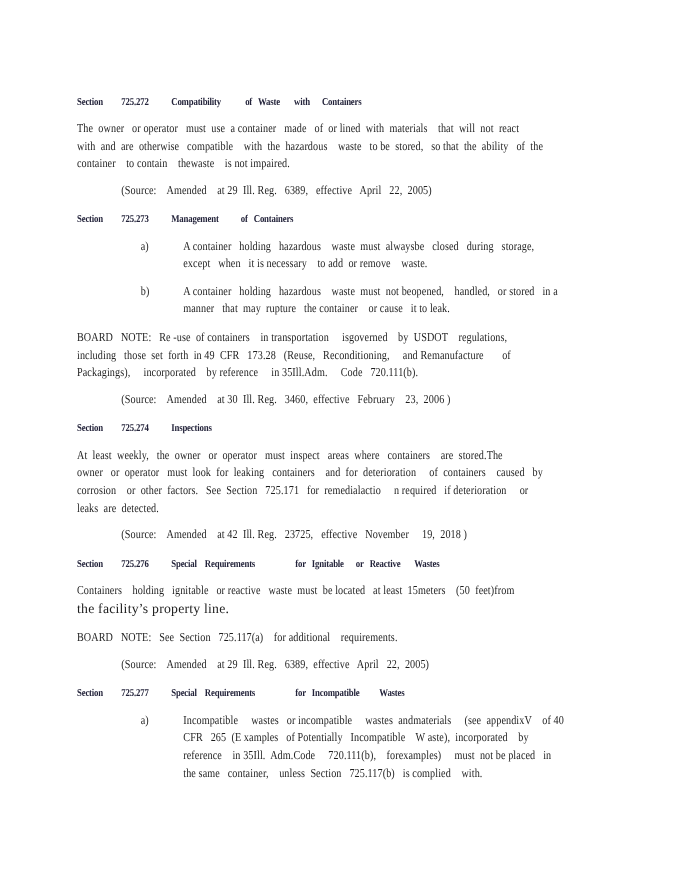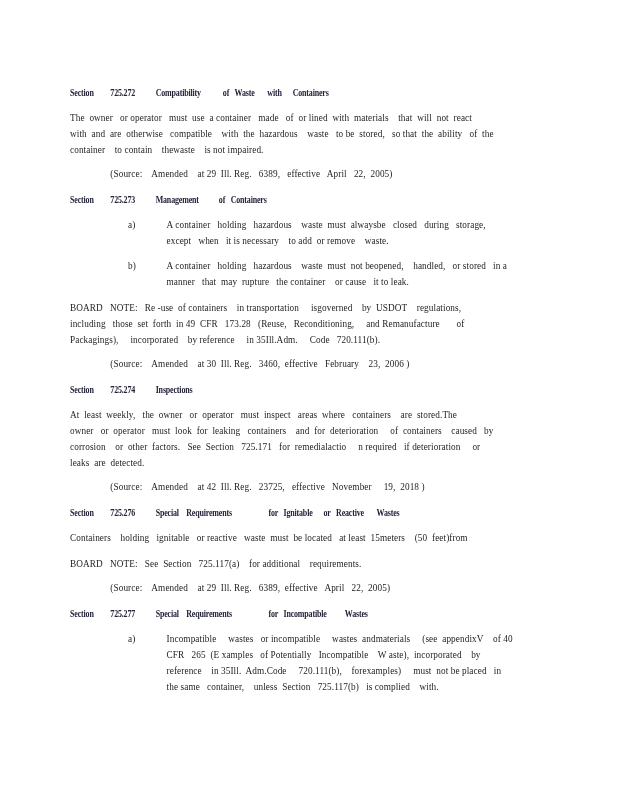--- a/index.html
+++ b/index.html
@@ -109,21 +109,21 @@
 
     <div class="block paragraph pre">At  least  weekly,   the  owner   or  operator   must  inspect   areas  where   containers    are  stored.The
 owner   or  operator   must  look  for  leaking   containers    and  for  deterioration     of  containers    caused   by
 corrosion    or  other  factors.   See  Section   725.171   for  remedialactio     n required   if deterioration     or
 leaks  are  detected.</div>
 
     <div class="block source pre">(Source:    Amended    at 42  Ill. Reg.   23725,   effective   November     19,  2018 )</div>
 
     <div class="block heading"><span class="h-label">Section</span><span class="h-num">725.276</span><span class="h-title">Special    Requirements                    for   Ignitable      or   Reactive       Wastes</span></div>
 
-    <div class="block paragraph"><span class="pre" style="display:block;">Containers    holding   ignitable   or reactive   waste  must  be located   at least  15meters    (50  feet)from</span></div>
+    <div class="block paragraph"><span class="pre" style="display:block;">Containers    holding   ignitable   or reactive   waste  must  be located   at least  15meters    (50  feet)from</span><span class="clear-line">the facility’s property line.</span></div>
 
     <div class="block board-note pre">BOARD   NOTE:   See  Section   725.117(a)    for additional    requirements.</div>
 
     <div class="block source pre">(Source:    Amended    at 29  Ill. Reg.   6389,  effective   April   22,  2005)</div>
 
     <div class="block heading"><span class="h-label">Section</span><span class="h-num">725.277</span><span class="h-title">Special    Requirements                    for   Incompatible          Wastes</span></div>
 
     <div class="block list-item">
         <span class="li-marker">a)</span>
         <span class="li-text pre">Incompatible     wastes   or incompatible     wastes  andmaterials     (see  appendixV    of 40

